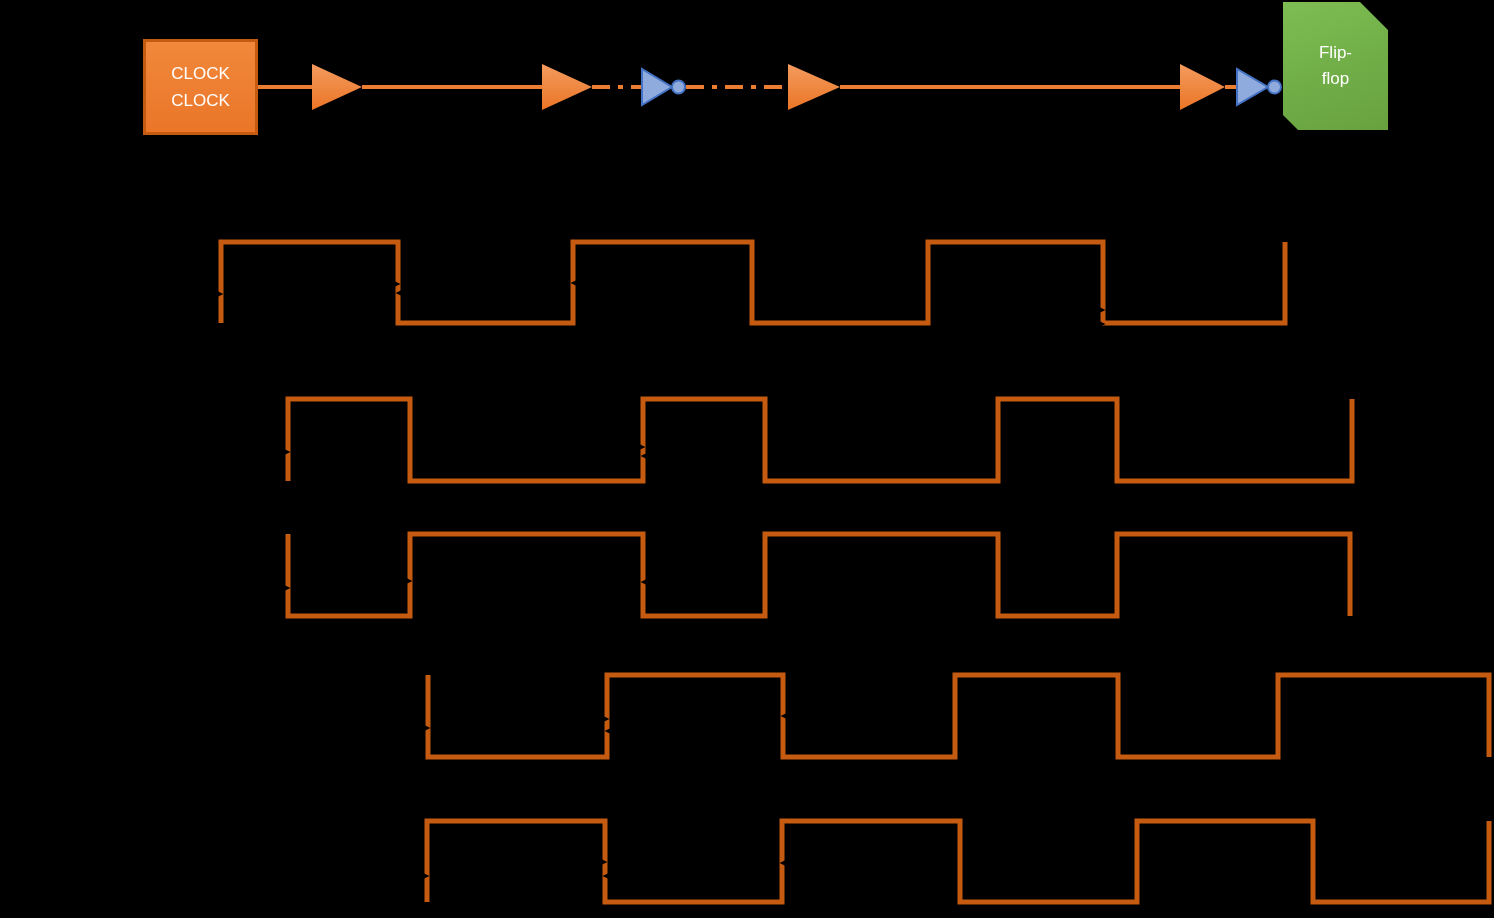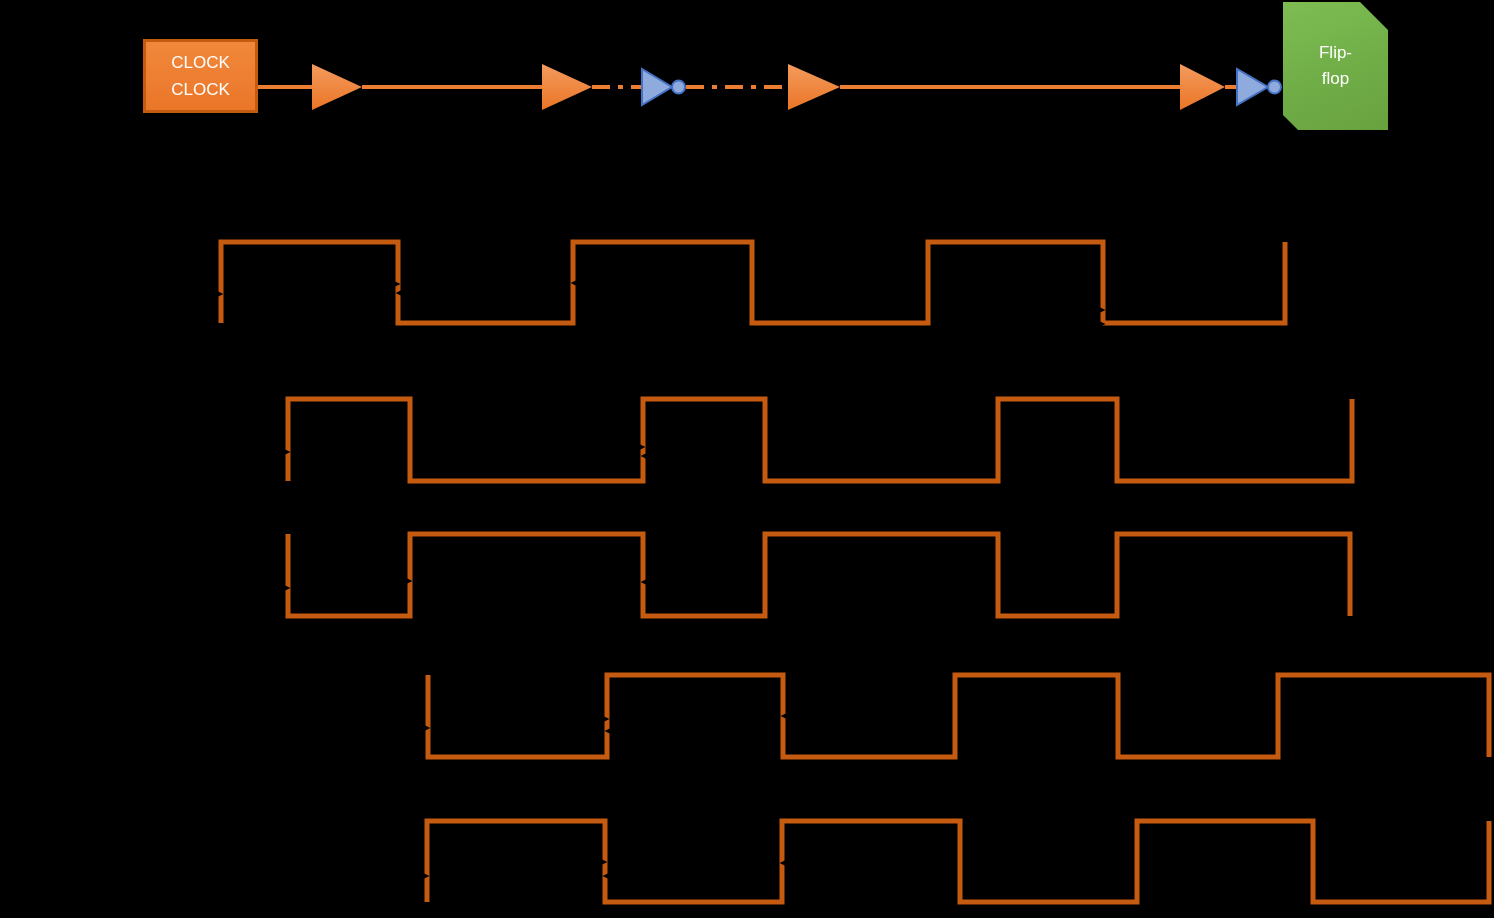--- a/index.html
+++ b/index.html
@@ -76,21 +76,21 @@
       <polygon points="430.5,728 421,723.5 421,732.5" fill="#000000"></polygon>
       <polygon points="609.5,719 600,714.5 600,723.5" fill="#000000"></polygon>
       <polygon points="604.5,731 614,726.5 614,735.5" fill="#000000"></polygon>
       <polygon points="780.5,716 790,711.5 790,720.5" fill="#000000"></polygon>
       <polygon points="429.5,876 420,871.5 420,880.5" fill="#000000"></polygon>
       <polygon points="607.5,862 598,857.5 598,866.5" fill="#000000"></polygon>
       <polygon points="602.5,876 612,871.5 612,880.5" fill="#000000"></polygon>
       <polygon points="779.5,863 789,858.5 789,867.5" fill="#000000"></polygon>
     </svg>
 
-  <div class="node-box clock-box" style="left: 143px; top: 39px; width: 115px; height: 74px;">
+  <div class="node-box clock-box" style="left: 143px; top: 39px; width: 115px; height: 96px;">
     <span class="line">CLOCK</span>
     <span class="line">CLOCK</span>
   </div>
 
   <div class="node-box ff-box" style="left: 1283px; top: 2px; width: 105px; height: 128px;">
     <span class="line">Flip-</span>
     <span class="line">flop</span>
   </div>
 
 </div>

